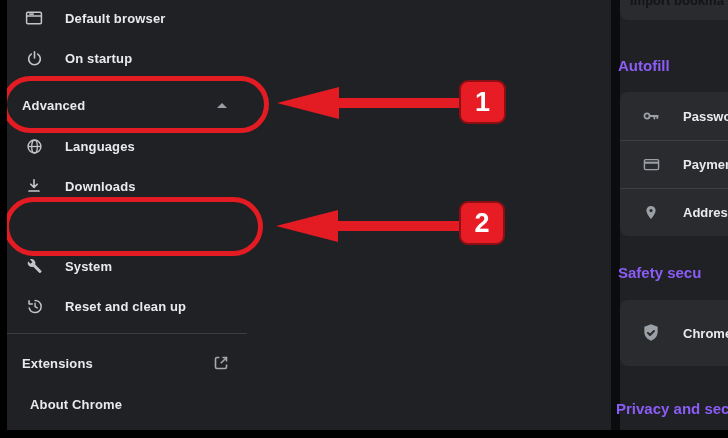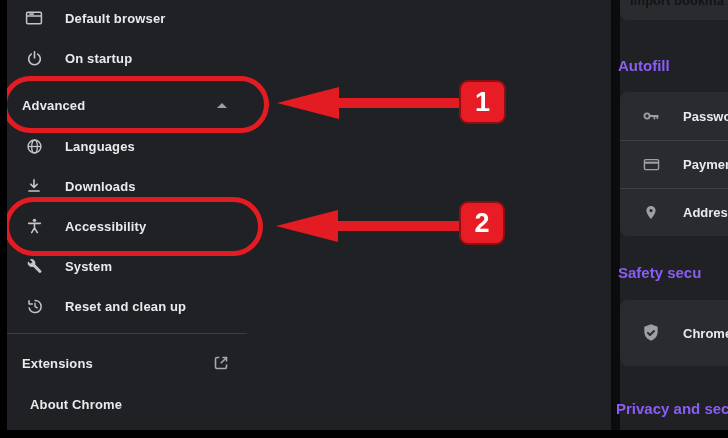--- a/index.html
+++ b/index.html
@@ -128,29 +128,20 @@
   <div class="menu-row" style="top:166px;">
     <span class="mi">
       <svg width="16" height="16" viewBox="0 0 18 18">
           <path d="M9 2v8.4M5.4 7 9 10.6 12.6 7" fill="none" stroke="currentColor" stroke-width="1.8" stroke-linecap="round" stroke-linejoin="round"></path>
           <path d="M3.4 14.6h11.2" stroke="currentColor" stroke-width="1.9" stroke-linecap="round"></path>
         </svg>
     </span>
     <span class="mlabel">Downloads</span>
   </div>
 
-  <div class="menu-row" style="top:206px;">
-    <span class="mi">
-      <svg width="17" height="18" viewBox="0 0 18 18">
-          <circle cx="9" cy="3" r="1.8" fill="currentColor"></circle>
-          <path d="M2.8 6.2h12.4M9 6.2v4.8M9 11l-3 5M9 11l3 5" fill="none" stroke="currentColor" stroke-width="1.7" stroke-linecap="round"></path>
-        </svg>
-    </span>
-    <span class="mlabel">Accessibility</span>
-  </div>
 
   <div class="menu-row" style="top:246px;text-align:right;">
     <span class="mi">
       <svg width="17" height="17" viewBox="0 0 18 18">
           <path d="M16.2 13.4 9.8 7a4.4 4.4 0 0 0-5.7-5.5l2.7 2.7-2 2L2.1 3.5a4.4 4.4 0 0 0 5.5 5.7l6.4 6.4a1 1 0 0 0 1.4 0l.8-.8a1 1 0 0 0 0-1.4z" fill="currentColor"></path>
         </svg>
     </span>
     <span class="mlabel">System</span>
   </div>
 

